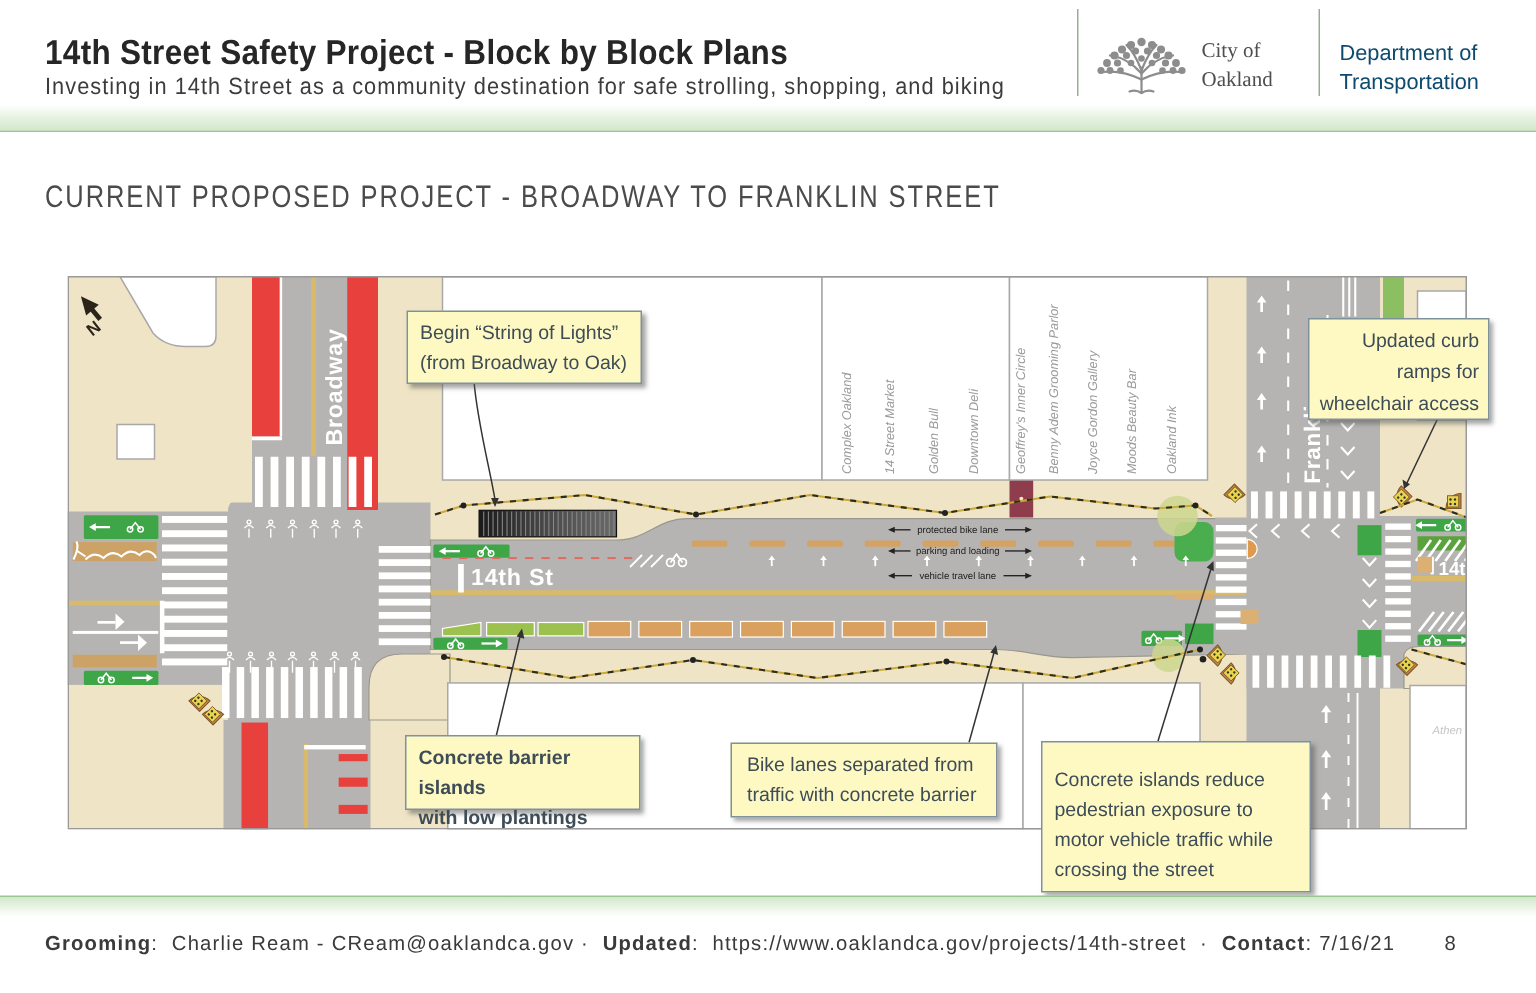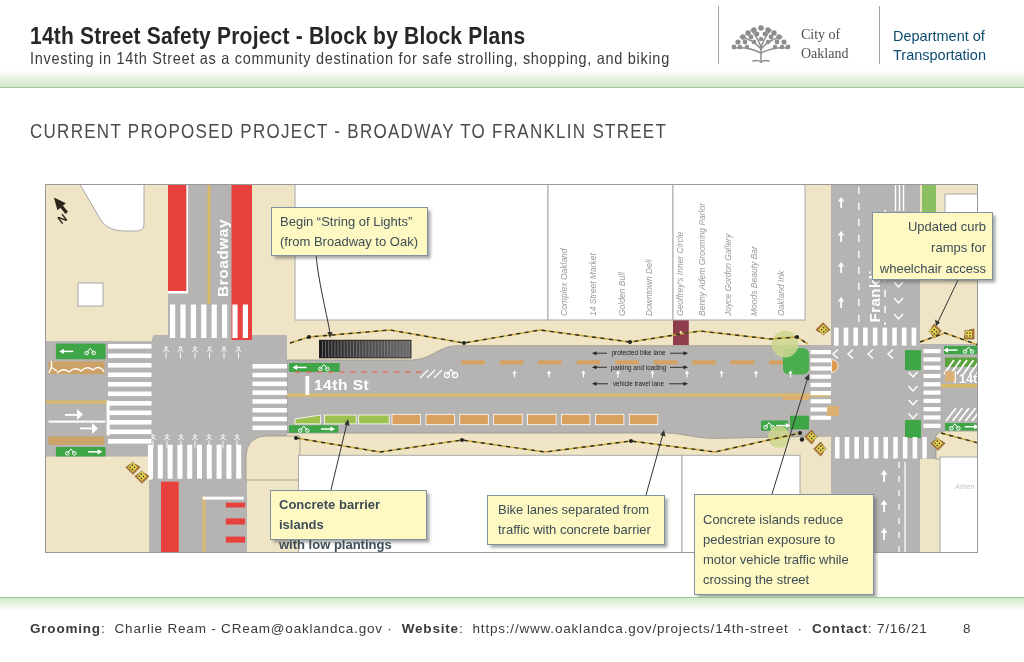--- a/index.html
+++ b/index.html
@@ -651,14 +651,14 @@
 </g>
 </svg>
 
 <div class="callout" id="co1">Begin “String of Lights”<br>(from Broadway to Oak)</div>
 <div class="callout" id="co2">Updated curb<br>ramps for<br>wheelchair access</div>
 <div class="callout" id="co3">Concrete barrier islands<br>with low plantings</div>
 <div class="callout" id="co4">Bike lanes separated from<br>traffic with concrete barrier</div>
 <div class="callout" id="co5">Concrete islands reduce<br>pedestrian exposure to<br>motor vehicle traffic while<br>crossing the street</div>
 
 <div class="abs" id="greenbar-bot"></div>
-<div class="abs" id="footer"><b>Grooming</b>:&nbsp; Charlie Ream - CReam@oaklandca.gov ·&nbsp; <b>Website</b>:&nbsp; https://www.oaklandca.gov/projects/14th-street &nbsp;·&nbsp; <b>Contact</b>: 7/16/21</div>
+<div class="abs" id="footer"><b>Grooming</b>:&nbsp; Charlie Ream - CReam@oaklandca.gov ·&nbsp; <b>Updated</b>:&nbsp; https://www.oaklandca.gov/projects/14th-street &nbsp;·&nbsp; <b>Contact</b>: 7/16/21</div>
 <div class="abs" id="pagenum">8</div>
 
 </body></html>

